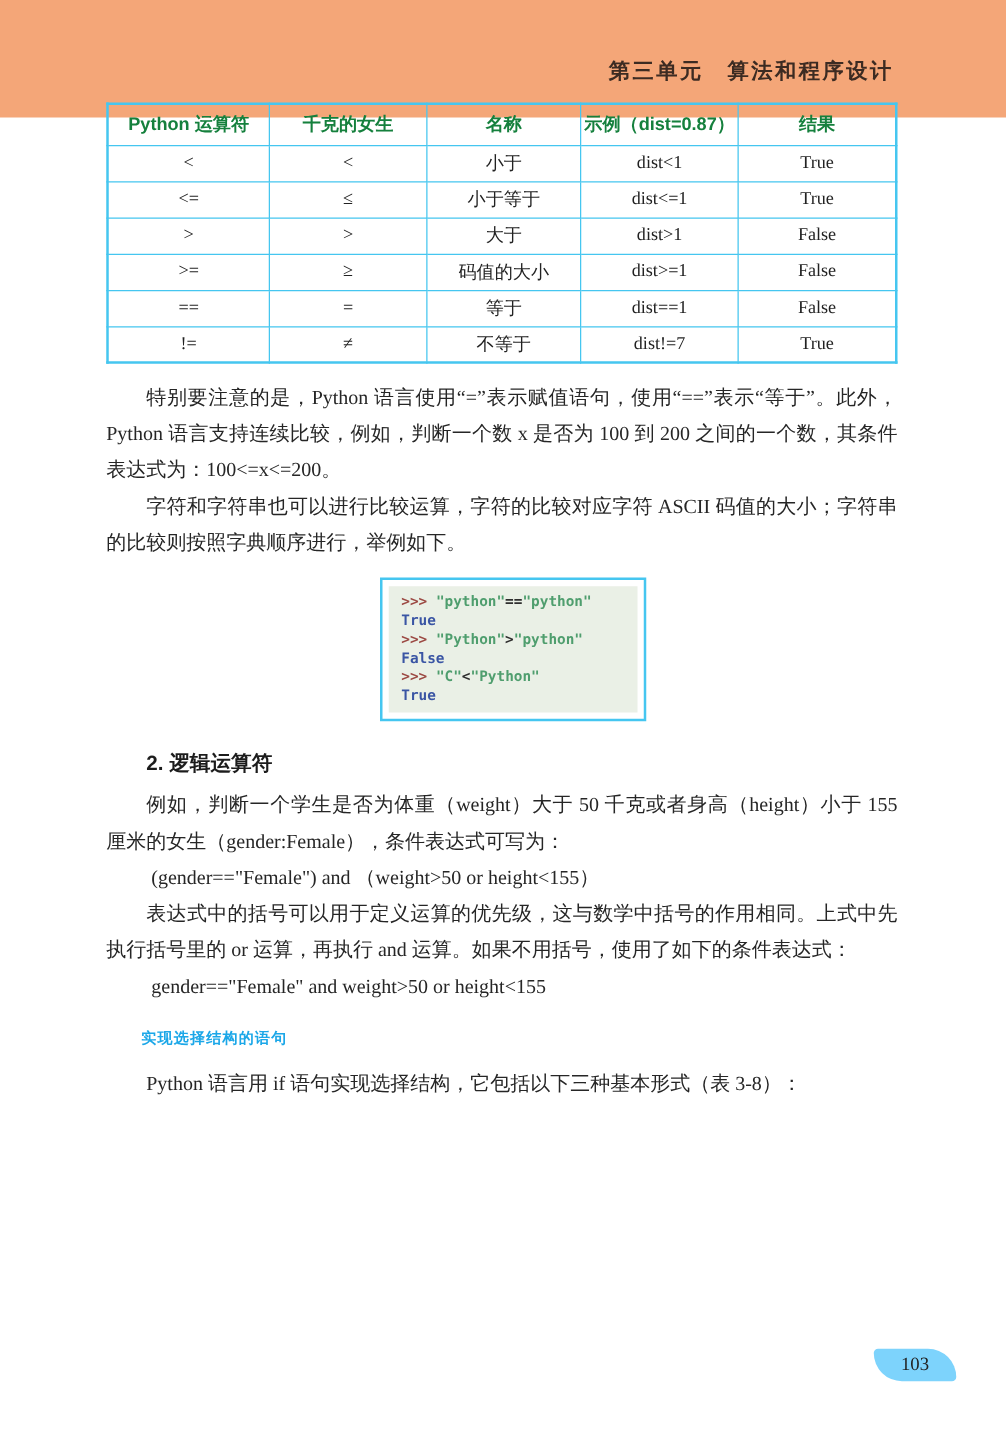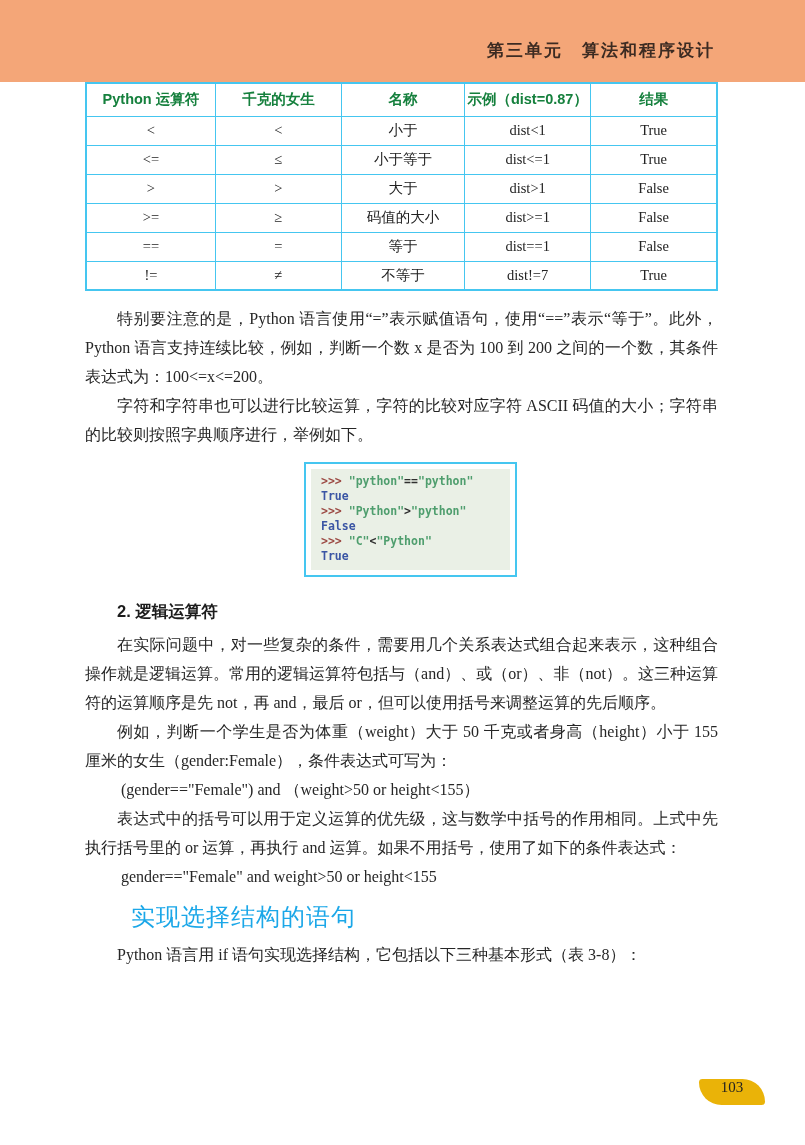--- a/index.html
+++ b/index.html
@@ -4,21 +4,21 @@
 <style>
   * { margin:0; padding:0; box-sizing:border-box; }
   html,body { background:#ffffff; }
   .page {
     position:relative; width:805px; height:1145px; background:#ffffff;
     font-family:"Liberation Serif","DejaVu Serif",serif;
     color:#2b2b2b; overflow:hidden;
   }
   
   .band {
-    position:absolute; top:0; left:0; width:805px; height:82px;
+    position:absolute; top:0; left:0; width:805px; height:94px;
     background:#f4a678;
     display:flex; align-items:center; justify-content:flex-end;
     padding-right:90px; padding-top:18px;
   }
   .band .unit-title {
     font-weight:bold; font-size:17px; letter-spacing:2px; color:#3c2b22;
   }
   
   .content {
     position:absolute; top:82px; left:85px; width:633px;
@@ -65,28 +65,28 @@
   .c-prompt { color:#9c4a44; }
   .c-str    { color:#4f9e6e; }
   .c-op     { color:#2f2f2f; }
   .c-kw     { color:#3a55a4; }
   h3.num-heading {
     font-family:"Liberation Sans","DejaVu Sans",sans-serif;
     font-size:16.5px; font-weight:bold; color:#1c1c1c;
     margin:20px 0 4px 0; padding-left:32px; line-height:29px;
   }
   h2.cyan-heading {
-    font-size:24px; font-weight:normal; color:#1ba7e8;
-    margin:12px 0 8px 46px; line-height:29px; letter-spacing:1px;
+    font-size:12px; font-weight:bold; color:#1ba7e8;
+    margin:12px 0 8px 28px; line-height:29px; letter-spacing:1px;
   }
   
   .page-badge {
     position:absolute; top:1079px; right:40px; width:66px; height:26px;
-    background:#eab308; border-radius:4px 26px 4px 26px;
-    display:flex; align-items:flex-start; justify-content:center;
+    background:#7dd3fc; border-radius:4px 26px 4px 26px;
+    display:flex; align-items:center; justify-content:center;
   }
   .page-badge span { font-size:15px; color:#222; }
 </style>
 </head>
 <body>
 
 <div class="page">
 
   <div class="band">
     <span class="unit-title">第三单元　算法和程序设计</span>
@@ -163,21 +163,20 @@
     <p class="body indent">字符和字符串也可以进行比较运算，字符的比较对应字符 ASCII 码值的大小；字符串的比较则按照字典顺序进行，举例如下。</p>
 
     <div class="code-wrap">
       <div class="code-box">
         <div class="code-inner"><div><span class="c-prompt">&gt;&gt;&gt; </span><span class="c-str">"python"</span><span class="c-op">==</span><span class="c-str">"python"</span></div><div><span class="c-kw">True</span></div><div><span class="c-prompt">&gt;&gt;&gt; </span><span class="c-str">"Python"</span><span class="c-op">&gt;</span><span class="c-str">"python"</span></div><div><span class="c-kw">False</span></div><div><span class="c-prompt">&gt;&gt;&gt; </span><span class="c-str">"C"</span><span class="c-op">&lt;</span><span class="c-str">"Python"</span></div><div><span class="c-kw">True</span></div></div>
       </div>
     </div>
 
     <h3 class="num-heading">2. 逻辑运算符</h3>
 
-    <p class="body indent">在实际问题中，对一些复杂的条件，需要用几个关系表达式组合起来表示，这种组合操作就是逻辑运算。常用的逻辑运算符包括与（and）、或（or）、非（not）。这三种运算符的运算顺序是先 not，再 and，最后 or，但可以使用括号来调整运算的先后顺序。</p>
 
     <p class="body indent">例如，判断一个学生是否为体重（weight）大于 50 千克或者身高（height）小于 155 厘米的女生（gender:Female），条件表达式可写为：</p>
 
     <div class="expr">(gender=="Female") and （weight&gt;50 or height&lt;155）</div>
 
     <p class="body indent">表达式中的括号可以用于定义运算的优先级，这与数学中括号的作用相同。上式中先执行括号里的 or 运算，再执行 and 运算。如果不用括号，使用了如下的条件表达式：</p>
 
     <div class="expr">gender=="Female" and  weight&gt;50 or height&lt;155</div>
 
 

